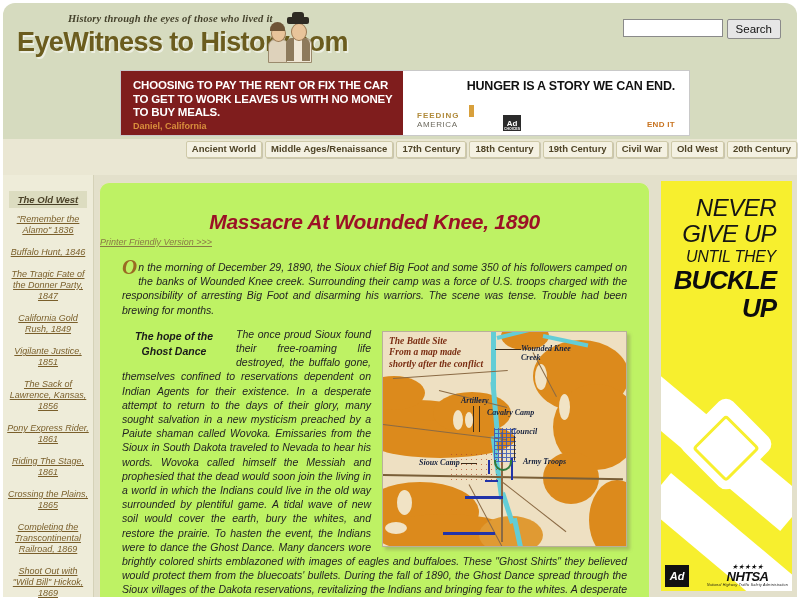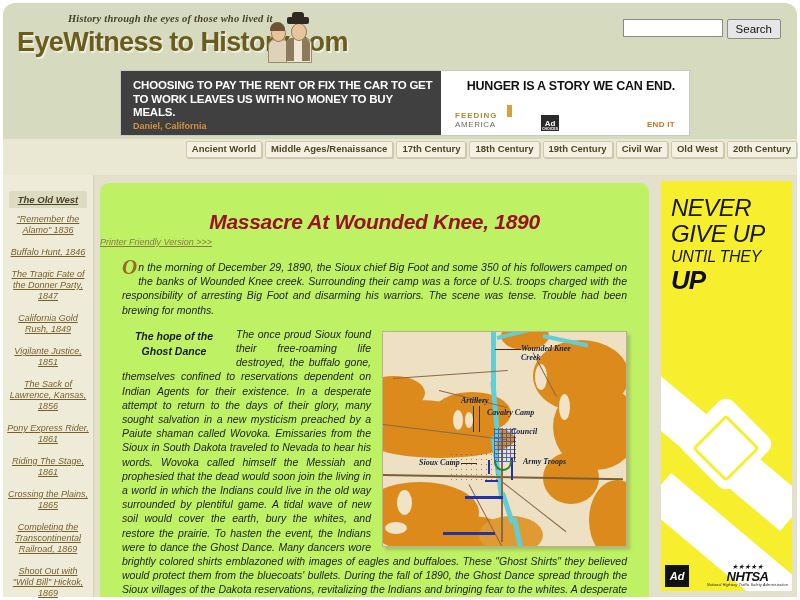--- a/index.html
+++ b/index.html
@@ -54,21 +54,21 @@
     border-radius:2px;font-family:"Liberation Sans", sans-serif;font-size:11.5px;
     color:#111;cursor:pointer;
   }
 
   
   .ad-band{position:absolute;left:3px;top:67px;width:794px;height:72px;background:#d6dbbf;}
   .leaderboard{
     position:absolute;left:117px;top:3px;width:570px;height:66px;
     background:#ffffff;border:1px solid #c9c9c9;box-sizing:border-box;display:flex;
   }
-  .lb-left{width:320px;height:100%;background:#404040;position:relative;}
+  .lb-left{width:282px;height:100%;background:#7f1d1d;position:relative;}
   .lb-quote{
     position:absolute;left:12px;top:8px;right:8px;
     font-family:"Liberation Sans", sans-serif;font-weight:bold;font-size:11.5px;
     line-height:13.5px;color:#ffffff;letter-spacing:-.2px;
   }
   .lb-attrib{
     position:absolute;left:12px;top:50px;
     font-family:"Liberation Sans", sans-serif;font-weight:bold;font-size:9px;
     color:#d98f3c;
   }
@@ -180,21 +180,21 @@
   }
   .troop{position:absolute;background:#2233a8;height:2px;}
   .troopv{position:absolute;background:#2233a8;width:2px;}
   .road{position:absolute;background:#8a6a44;height:1px;transform-origin:left center;}
 
   
   .rightad{
     position:absolute;left:658px;top:6px;width:131px;height:410px;
     background:#f7ef2e;overflow:hidden;
   }
-  .ra-text{position:absolute;left:0;right:16px;top:14px;text-align:left;margin-left:10px;}
+  .ra-text{position:absolute;left:0;right:16px;top:14px;text-align:right;}
   .ra-l1{font-family:"Liberation Sans", sans-serif;font-size:24px;line-height:26px;color:#151515;letter-spacing:-.5px;}
   .ra-l2{font-family:"Liberation Sans", sans-serif;font-size:16px;line-height:19px;color:#151515;letter-spacing:-.3px;}
   .ra-l3{font-family:"Liberation Sans", sans-serif;font-weight:bold;font-size:26px;line-height:28px;color:#0d0d0d;letter-spacing:-1px;}
   .belt{
     position:absolute;left:-30px;top:170px;width:230px;height:42px;background:#ffffff;
     transform:rotate(40deg);transform-origin:left top;
   }
   .belt2{
     position:absolute;left:10px;top:292px;width:190px;height:42px;background:#ffffff;
     transform:rotate(40deg);transform-origin:left top;
@@ -359,20 +359,25 @@
                       background:radial-gradient(#b04a2a 22%,transparent 23%) 0 0/5px 5px;
                       opacity:.75;"></div>
 
           <div class="troopv" style="left:105px;top:128px;height:14px;"></div>
           <div class="troop" style="left:102px;top:148px;width:13px;"></div>
           <div class="troopv" style="left:128px;top:126px;height:22px;"></div>
           <div class="troop" style="left:82px;top:164px;width:38px;height:3px;"></div>
           <div class="troop" style="left:60px;top:200px;width:52px;height:3px;"></div>
           <div style="position:absolute;left:111px;top:128px;width:14px;height:9px;border:2px solid #2f7a3b;border-top:none;border-radius:0 0 9px 9px;"></div>
 
+          <div class="maptitle">
+            <div>The Battle Site</div>
+            <div>From a map made</div>
+            <div>shortly after the conflict</div>
+          </div>
 
           <div class="mlbl" style="left:138px;top:12px;width:58px;white-space:normal;">Wounded Knee Creek</div>
           <div class="mlbl" style="left:78px;top:64px;">Artillery</div>
           <div class="mlbl" style="left:104px;top:76px;">Cavalry Camp</div>
           <div class="mlbl" style="left:128px;top:95px;">Council</div>
           <div class="mlbl" style="left:36px;top:126px;">Sioux Camp</div>
           <div class="mlbl" style="left:140px;top:125px;">Army Troops</div>
 
           <div style="position:absolute;left:112px;top:17px;width:26px;height:1px;background:#3a2a18;"></div>
           <div style="position:absolute;left:90px;top:74px;width:1px;height:26px;background:#3a2a18;"></div>
@@ -388,20 +393,21 @@
     <div class="rightad">
       <div class="belt"></div>
       <div class="belt2"></div>
       <div class="buckle">
         <div class="buckle-in"></div>
       </div>
       <div class="ra-text">
         <div class="ra-l1">NEVER</div>
         <div class="ra-l1">GIVE UP</div>
         <div class="ra-l2">UNTIL THEY</div>
+        <div class="ra-l3">BUCKLE</div>
         <div class="ra-l3">UP</div>
       </div>
       <div class="ra-foot">
         <div class="ra-ad">Ad</div>
         <div class="nhtsa">
           <div class="nhtsa-stars">★★★★★</div>
           <div class="nhtsa-name">NHTSA</div>
           <div class="nhtsa-sub">National Highway Traffic Safety Administration</div>
         </div>
       </div>

